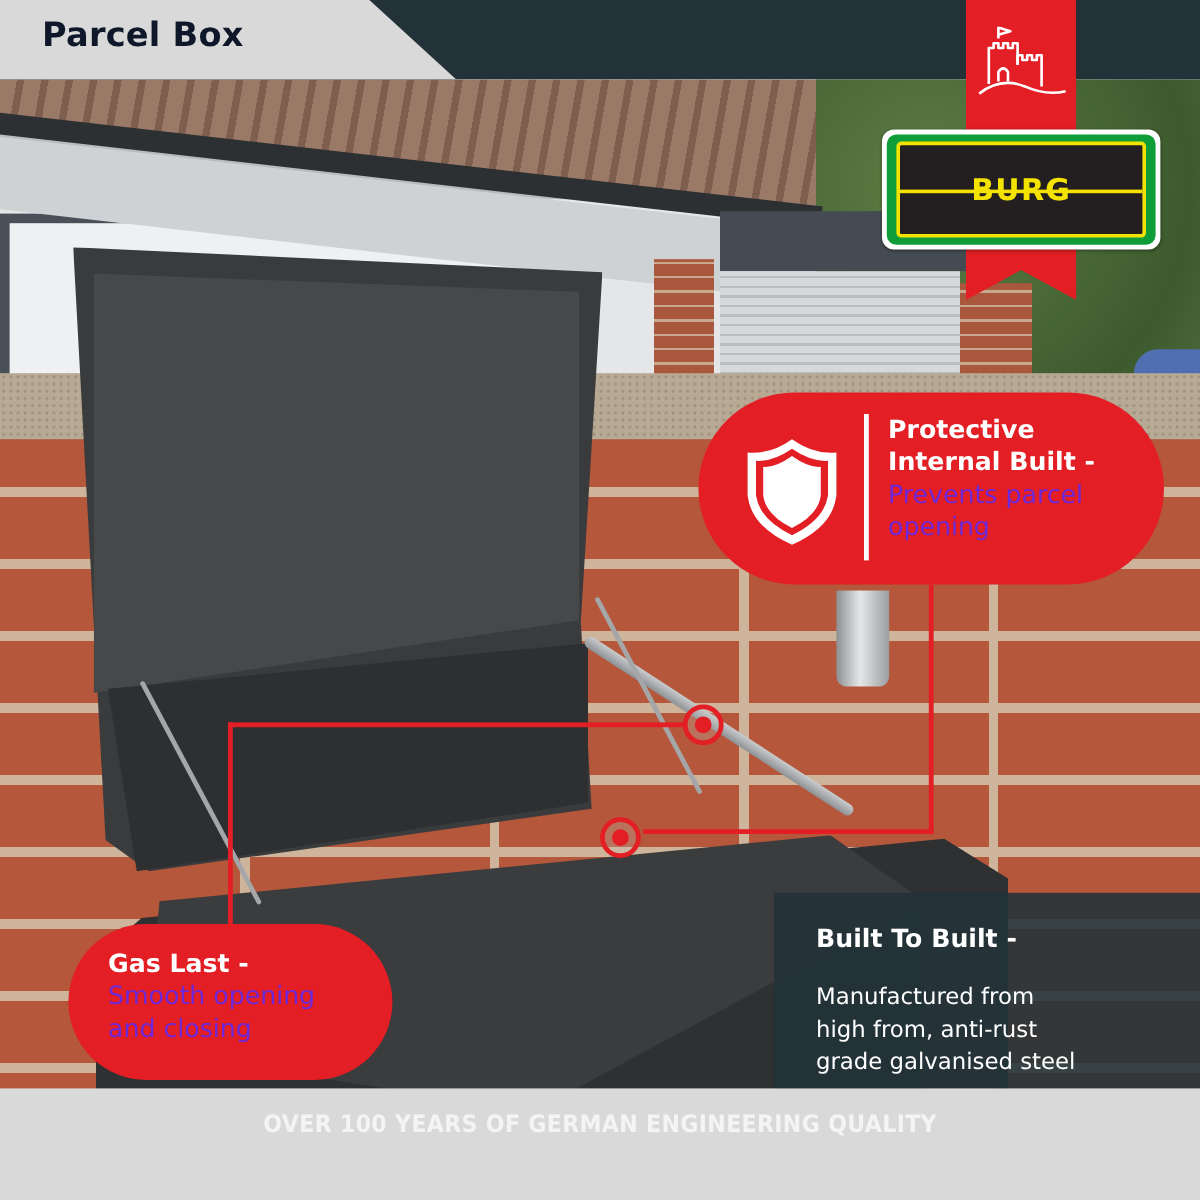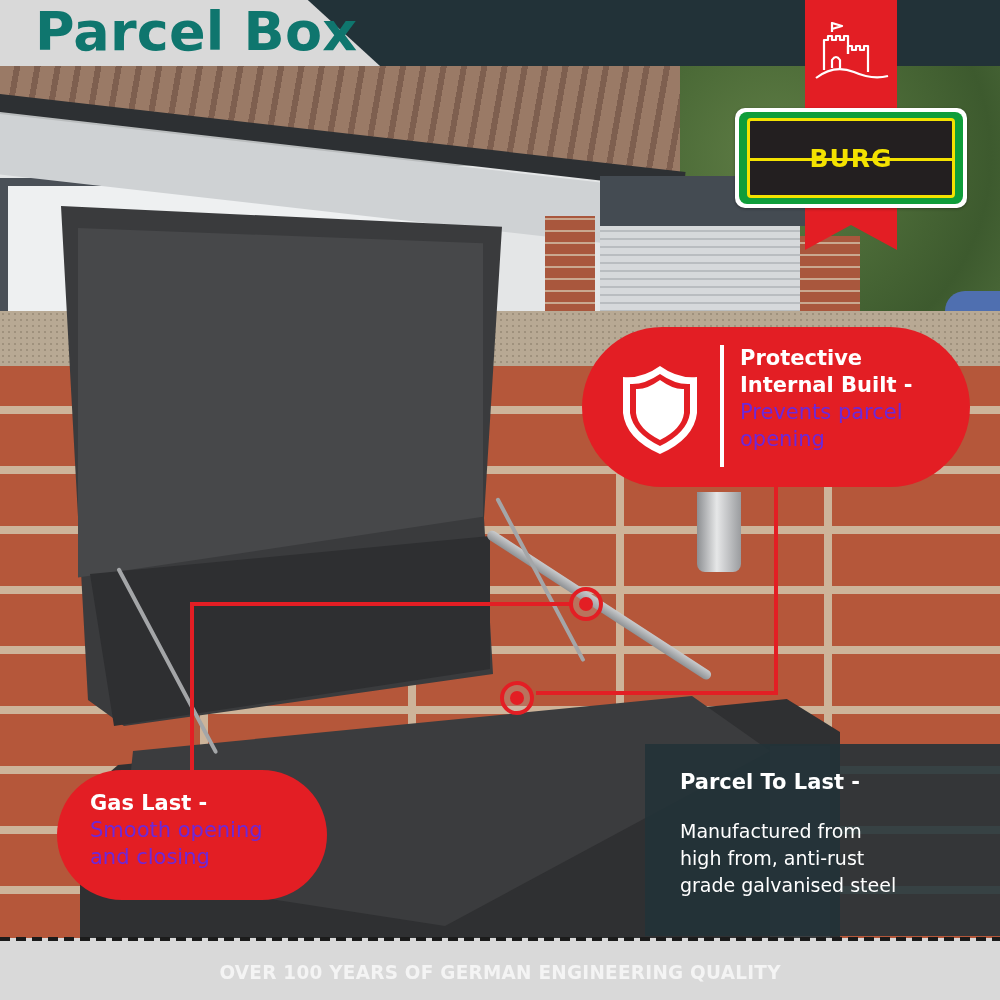--- a/index.html
+++ b/index.html
@@ -53,22 +53,22 @@
   .box-floor { position: absolute; left: 120px; top: 610px; width: 650px; height: 250px; background: #3b3c3e;
                clip-path: polygon(2% 30%, 88% 8%, 100% 30%, 50% 100%, 0 80%); }
   .box-side { position: absolute; left: 770px; top: 680px; width: 60px; height: 260px; background: #3a3d40; }
   .strut { position: absolute; height: 10px; background: linear-gradient(#c9cbcd, #8e9194); border-radius: 5px; transform-origin: 0 50%; }
   .strut-thin { position: absolute; height: 4px; background: #a4a6a8; border-radius: 2px; transform-origin: 0 50%; }
 
   
   .header-bar { position: absolute; left: 0; top: 0; width: 1000px; height: 66px; background: #223238; }
   .header-light { position: absolute; left: 0; top: 0; width: 380px; height: 66px; background: #d9d9d9;
                   clip-path: polygon(0 0, 81% 0, 100% 100%, 0 100%); }
-  .page-title { position: absolute; left: 35px; top: 0; font-family: "DejaVu Sans", sans-serif; font-weight: bold;
-                font-size: 54px; color: #0f766e; letter-spacing: 0.2px; }
+  .page-title { position: absolute; left: 35px; top: 12px; font-family: "DejaVu Sans", sans-serif; font-weight: bold;
+                font-size: 28px; color: #0f172a; letter-spacing: 0.2px; }
 
   
   .ribbon { position: absolute; left: 805px; top: 0; width: 92px; height: 250px; background: #e31e24;
             clip-path: polygon(0 0, 100% 0, 100% 100%, 50% 90%, 0 100%); }
   .castle { position: absolute; left: 814px; top: 22px; width: 76px; height: 64px; }
   .logo { position: absolute; left: 735px; top: 108px; width: 232px; height: 100px; background: #fff; border-radius: 10px;
           box-shadow: 0 1px 3px rgba(0,0,0,0.35); padding: 4px; }
   .logo-green { width: 100%; height: 100%; background: #0f9d3a; border-radius: 8px; padding: 6px 8px; }
   .logo-inner { width: 100%; height: 100%; background: #231f20; border: 3px solid #f4e200; border-radius: 4px;
                 display: flex; flex-direction: column; align-items: center; justify-content: center; position: relative; }
@@ -92,21 +92,21 @@
   .marker::after { content: ""; position: absolute; left: 6px; top: 6px; width: 14px; height: 14px; border-radius: 50%; background: #e31e24; }
 
   
   .info-panel { position: absolute; left: 645px; top: 744px; width: 355px; height: 192px; background: rgba(34,50,56,0.88); }
   .info-title { position: absolute; left: 680px; top: 770px; font-family: "DejaVu Sans", sans-serif; font-weight: bold; font-size: 21px; color: #fff; }
   .info-body { position: absolute; left: 680px; top: 818px; width: 315px; font-family: "DejaVu Sans", sans-serif; font-size: 19px; line-height: 27px; color: #fff; }
 
   
   .dash-line { position: absolute; left: 0; top: 937px; width: 1000px; height: 4px;
                background: repeating-linear-gradient(90deg, #1b1b1b 0 10px, transparent 10px 16px); }
-  .footer { position: absolute; left: 0; top: 943px; width: 1000px; height: 57px; background: #d9d9d9;
+  .footer { position: absolute; left: 0; top: 907px; width: 1000px; height: 57px; background: #d9d9d9;
             display: flex; align-items: center; justify-content: center; }
   .footer-text { font-family: "DejaVu Sans", sans-serif; font-weight: bold; font-size: 20px; color: #f4f4f4;
                  letter-spacing: 0.3px; transform: scaleX(0.92); }
 </style>
 </head>
 <body>
 
 <div class="canvas">
 
   <div class="photo">
@@ -182,21 +182,21 @@
   </div>
 
   <div class="pill pill-strut"></div>
   <div class="strut-text">
     <div class="callout-title">Gas Last -</div>
     <div class="callout-body">Smooth opening</div>
     <div class="callout-body">and closing</div>
   </div>
 
   <div class="info-panel"></div>
-  <div class="info-title">Parcel To Last -</div>
+  <div class="info-title">Built To Built -</div>
   <div class="info-body">
     <div>Manufactured from</div>
     <div>high from, anti-rust</div>
     <div>grade galvanised steel</div>
   </div>
 
   <div class="dash-line"></div>
   <div class="footer">
     <div class="footer-text">OVER 100 YEARS OF GERMAN ENGINEERING QUALITY</div>
   </div>

